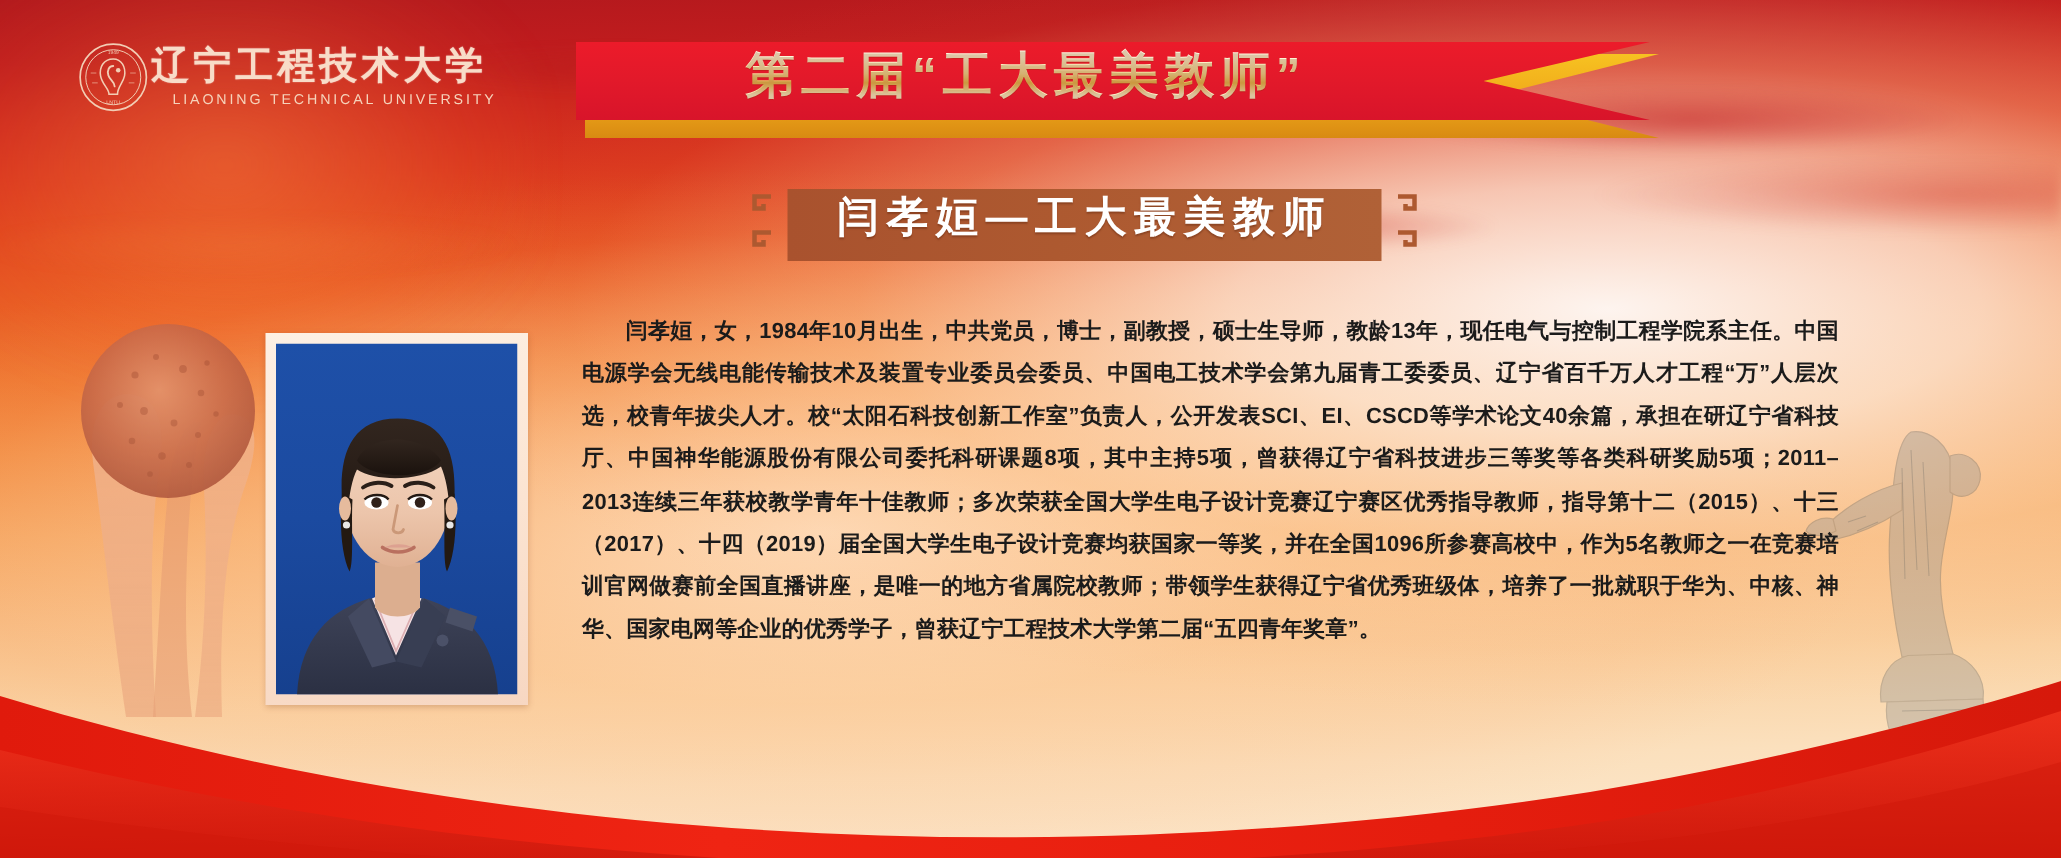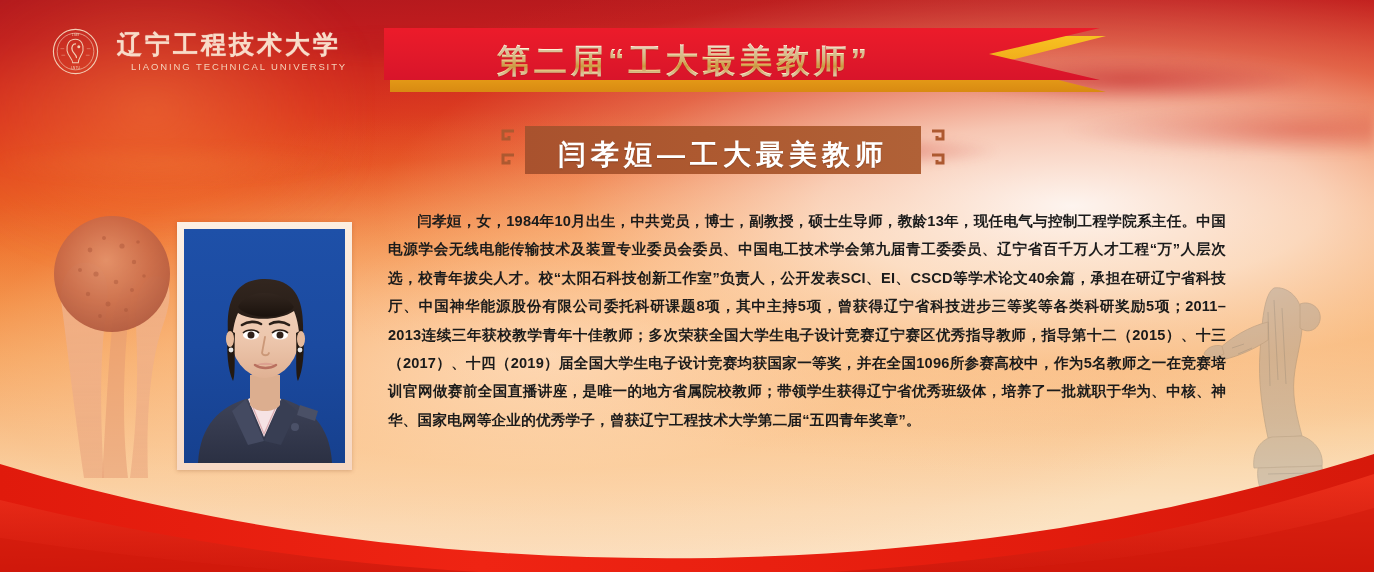--- a/index.html
+++ b/index.html
@@ -84,21 +84,21 @@
     width: 100%;
     height: 130px;
   }
 
   
   .logo {
     position: absolute;
     left: 52px; top: 28px;
     display: flex;
     align-items: center;
-    gap: 18px;
+    gap: 2px;
   }
   .logo-seal {
     width: 47px; height: 47px;
     flex: 0 0 auto;
   }
   .logo-text {
     display: flex;
     flex-direction: column;
     justify-content: center;
     line-height: 1;
@@ -139,21 +139,21 @@
   .banner-red {
     position: absolute;
     left: 0; top: 0;
     width: 716px;
     height: 52px;
     background: linear-gradient(180deg, #ec1b2a 0%, #e2192a 50%, #d8142a 100%);
     clip-path: polygon(0 0, 100% 0, 84.5% 50%, 100% 100%, 0 100%);
   }
   .banner-title {
     position: absolute;
-    left: 0; top: 11px;
+    left: 0; top: 0;
     width: 600px;
     height: 44px;
     display: flex;
     align-items: center;
     justify-content: center;
     font-size: 33px;
     font-weight: 700;
     letter-spacing: 4px;
     white-space: nowrap;
     background: linear-gradient(180deg, #fffdf3 0%, #fff6d8 24%, #f5dc98 48%, #e8b954 62%, #fdf3cf 80%, #fffdf5 100%);
@@ -171,21 +171,21 @@
     height: 48px;
     display: flex;
     align-items: stretch;
     gap: 8px;
   }
   .plaque-cap { width: 20px; flex: 0 0 auto; }
   .plaque-bar {
     flex: 1 1 auto;
     background: linear-gradient(90deg, #a9522e 0%, #ad5930 45%, #b06137 100%);
     display: flex;
-    align-items: flex-end;
+    align-items: flex-start;
     justify-content: center;
   }
   .plaque-text {
     font-size: 28px;
     font-weight: 700;
     color: #ffffff;
     letter-spacing: 5px;
     white-space: nowrap;
     text-shadow: 0 1px 1px rgba(80,30,10,0.35);
   }

